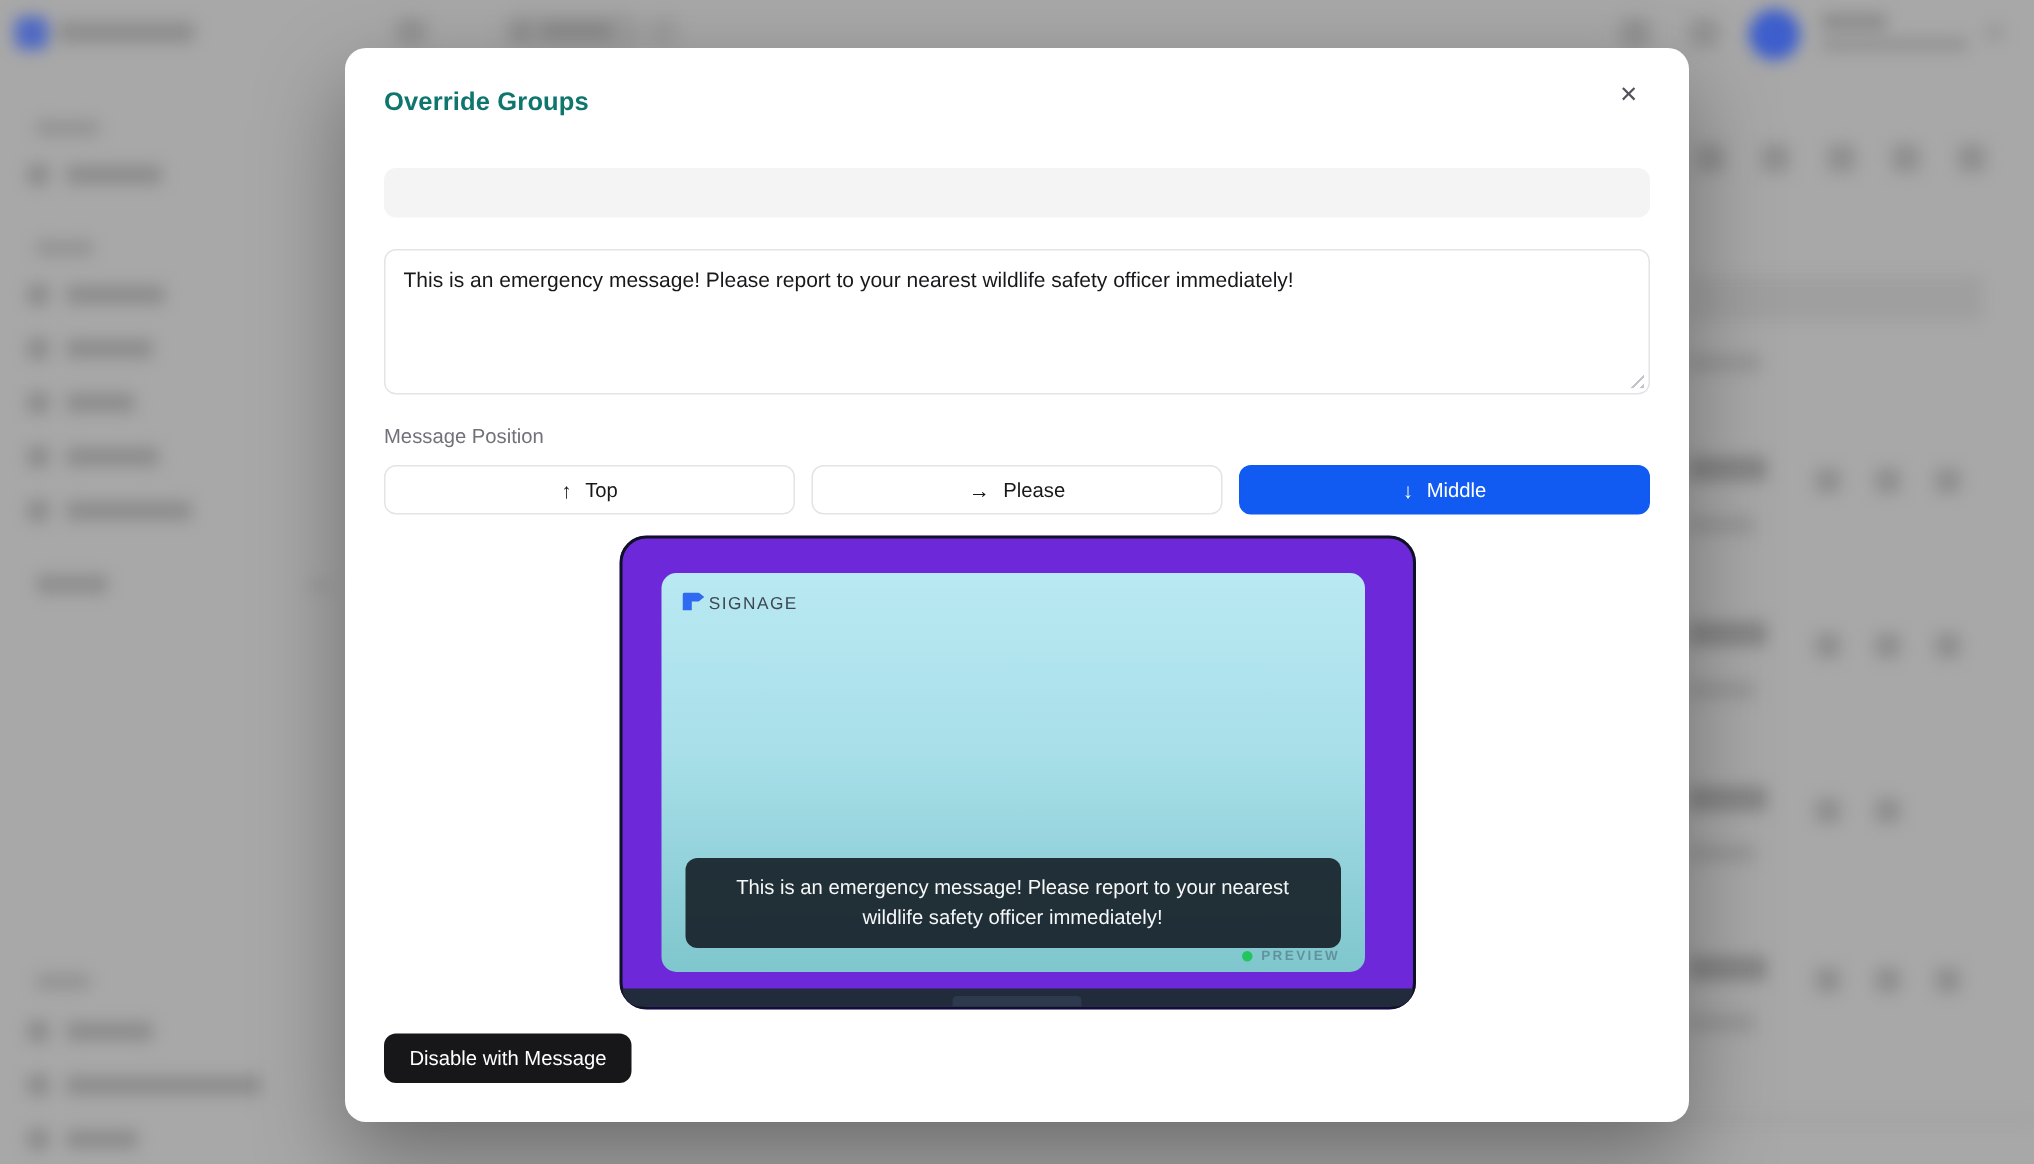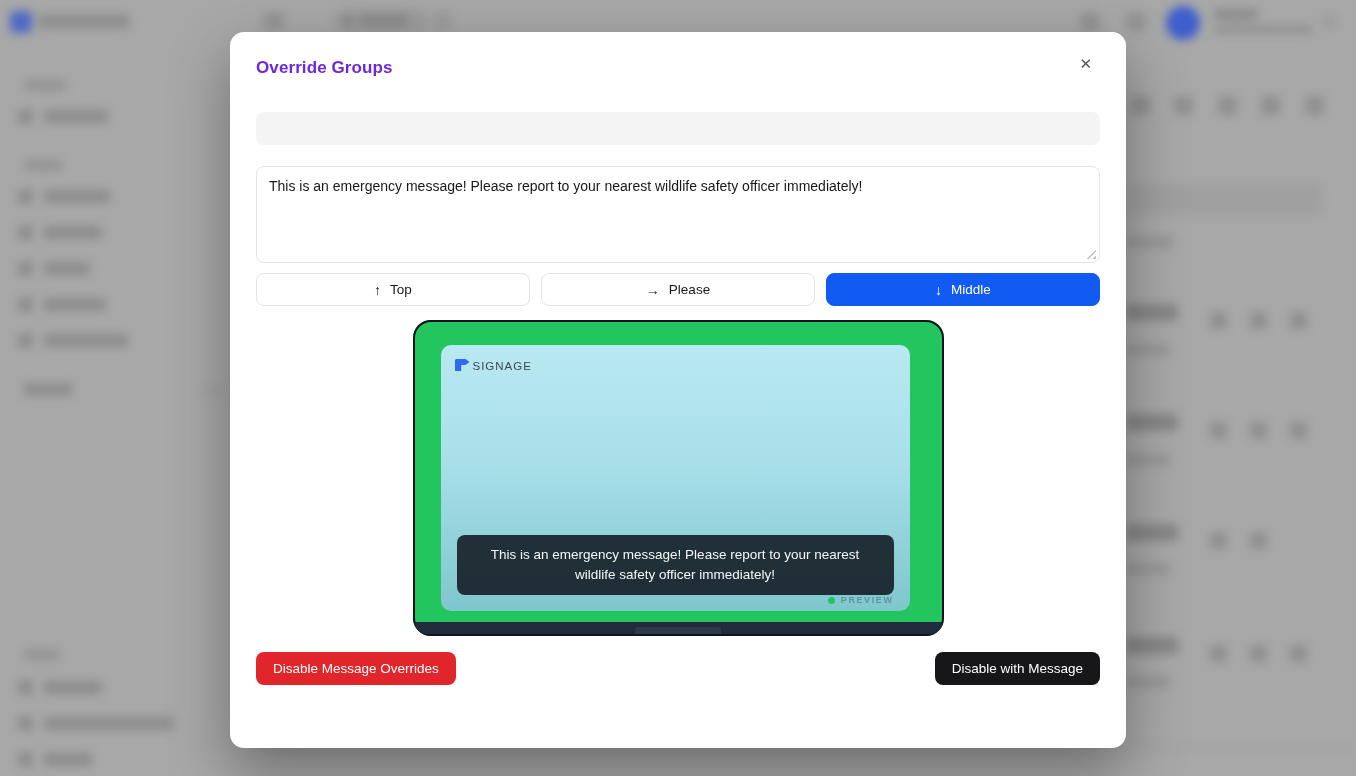--- a/index.html
+++ b/index.html
@@ -12,21 +12,21 @@
 
   
   .scrim { position:absolute; inset:0; }
   .modal {
     position:absolute; left:230px; top:32px; width:896px; height:716px;
     background:#ffffff; border-radius:14px;
     box-shadow:0 24px 60px rgba(0,0,0,.35);
     padding:26px 26px 24px 26px;
   }
   .modal-head { display:flex; justify-content:space-between; align-items:flex-start; height:22px; }
-  .modal-title { font-size:17px; font-weight:700; color:#6d28d9; letter-spacing:.1px; }
+  .modal-title { font-size:17px; font-weight:700; color:#0f766e; letter-spacing:.1px; }
   .close-btn { border:0; background:none; color:#52525b; font-size:15px; line-height:1;
     cursor:pointer; padding:2px; margin:-4px 6px 0 0; }
 
   .tabbar { margin-top:32px; height:33px; background:#f4f4f5; border-radius:8px;
     display:grid; grid-template-columns:1fr 1fr; align-items:stretch; }
   .tab { display:flex; align-items:center; justify-content:center; gap:8px;
     font-size:13.5px; color:#71717a; border-radius:8px; cursor:pointer; }
   .tab.selected { background:#fff; border:1px solid #e4e4e7; color:#18181b; font-weight:500;
     box-shadow:0 1px 2px rgba(0,0,0,.04); }
   .tab svg { display:block; }
@@ -45,21 +45,21 @@
   .pos-row { margin-top:10px; display:grid; grid-template-columns:1fr 1fr 1fr; gap:11px; }
   .pos-btn { height:33px; border-radius:8px; border:1px solid #e4e4e7; background:#fff;
     display:flex; align-items:center; justify-content:center; gap:9px;
     font-size:13.5px; color:#18181b; font-weight:500; cursor:pointer;
     font-family:"Liberation Sans", sans-serif; }
   .pos-btn .arrow { font-size:14px; line-height:1; }
   .pos-btn.active { background:#115bf2; border-color:#115bf2; color:#fff; }
 
   
   .tv { position:relative; width:531px; height:316px; margin:14px auto 0;
-    background:#22c55e; border-radius:18px; box-shadow:inset 0 0 0 2px #0d1320; }
+    background:#6d28d9; border-radius:18px; box-shadow:inset 0 0 0 2px #0d1320; }
   .tv-band { position:absolute; left:2px; right:2px; bottom:2px; height:12px;
     background:#212b3b; border-radius:0 0 16px 16px; }
   .tv-notch { position:absolute; left:50%; bottom:2px; transform:translateX(-50%);
     width:86px; height:7px; background:#2d394c; border-radius:3px 3px 0 0; }
   .screen { position:absolute; left:28px; top:25px; width:469px; height:266px;
     border-radius:10px; overflow:hidden;
     background:linear-gradient(180deg,#b9e9f2 0%, #a8dfe9 45%, #7fc6cd 100%); }
   .brand { position:absolute; left:14px; top:12px; display:flex; align-items:center; gap:3px; }
   .brand-text { font-size:11.5px; font-weight:500; letter-spacing:1px; color:#3c4752; }
   .screen-msg { position:absolute; left:16px; right:16px; bottom:16px;
@@ -153,20 +153,21 @@
   </div>
 
   <div class="tabbar">
   </div>
 
   <div class="msg-wrap">
     <textarea class="msg-input" style="">This is an emergency message! Please report to your nearest wildlife safety officer immediately!</textarea>
     <div class="resize-grip"></div>
   </div>
 
+  <div class="pos-label">Message Position</div>
   <div class="pos-row">
     <button class="pos-btn">
       <span class="arrow">↑</span>
       <span>Top</span>
     </button>
     <button class="pos-btn">
       <span class="arrow">→</span>
       <span>Please</span>
     </button>
     <button class="pos-btn active">
@@ -189,16 +190,15 @@
       </div>
       <div class="screen-msg">This is an emergency message! Please report to your nearest wildlife safety officer immediately!</div>
       <div class="preview-badge">
         <span class="preview-dot"></span>
         <span class="preview-text">PREVIEW</span>
       </div>
     </div>
   </div>
 
   <div class="modal-foot">
-    <button class="btn btn-danger">Disable Message Overrides</button>
     <button class="btn btn-dark">Disable with Message</button>
   </div>
 </div>
 
 </body></html>

